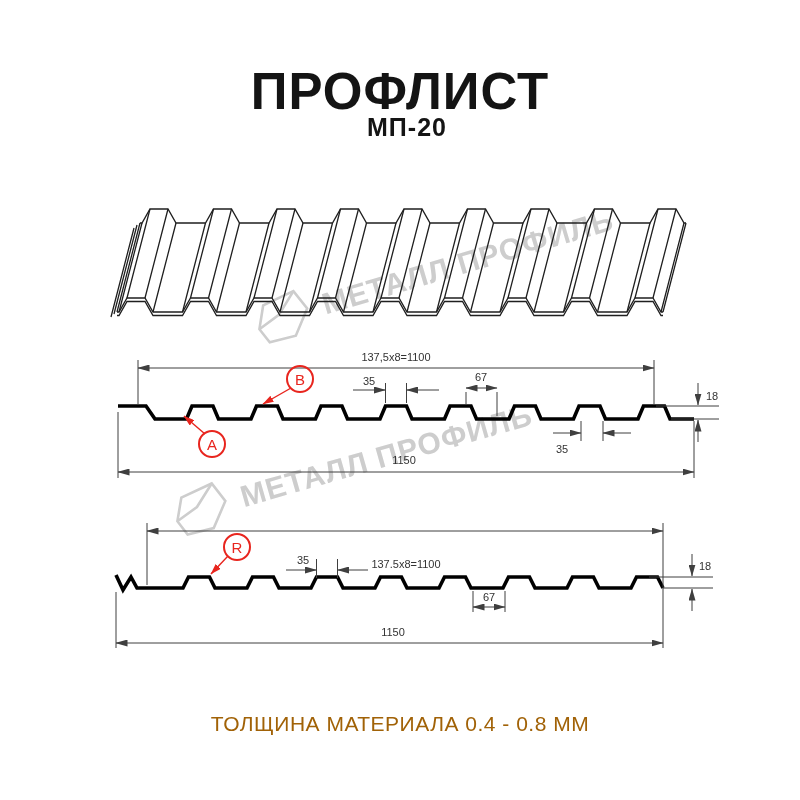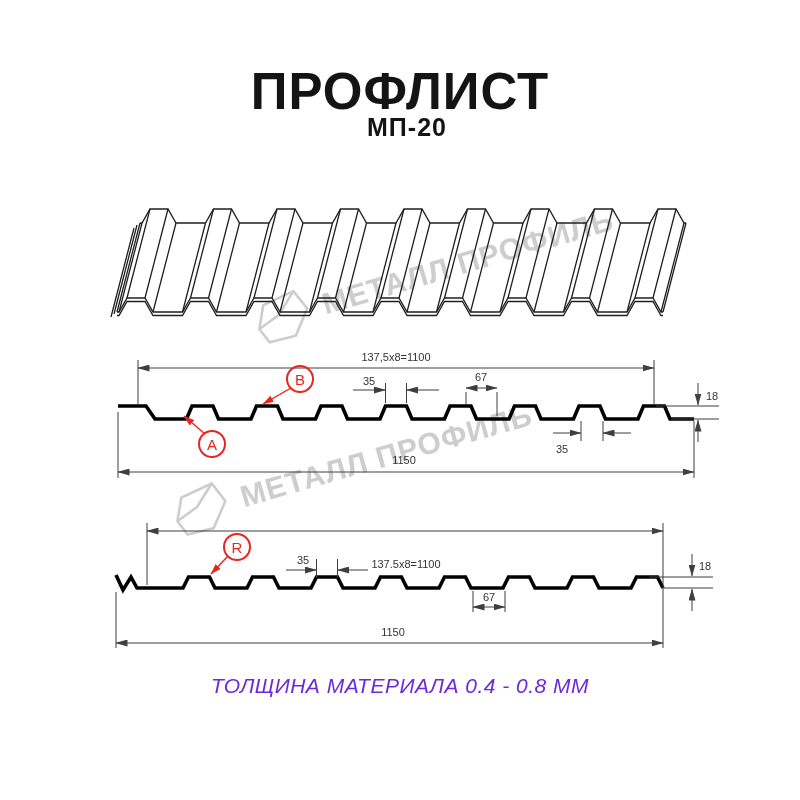--- a/index.html
+++ b/index.html
@@ -10,22 +10,22 @@
   .abs{position:absolute;}
   .page-title{
     left:0;right:0;top:62px;text-align:center;
     font-size:51px;font-weight:800;letter-spacing:1px;color:#141414;
   }
   .page-subtitle{
     left:0;right:0;top:113px;text-align:center;
     font-size:25px;font-weight:600;letter-spacing:1px;color:#141414;padding-left:14px;
   }
   .footer-note{
-    left:0;right:0;top:674px;text-align:center;
-    font-size:21px;font-weight:500;letter-spacing:.5px;color:#6d28d9;font-style:italic;
+    left:0;right:0;top:712px;text-align:center;
+    font-size:21px;font-weight:500;letter-spacing:.5px;color:#a16207;
   }
   .dim{
     position:absolute;font-size:11px;color:#333;white-space:nowrap;
     transform:translate(-50%,-50%);line-height:1;
   }
   .callout{
     position:absolute;width:24px;height:24px;border:2px solid #e8251e;border-radius:50%;
     display:flex;align-items:center;justify-content:center;
     font-size:15px;font-weight:500;color:#e8251e;transform:translate(-50%,-50%);
     background:transparent;line-height:1;

